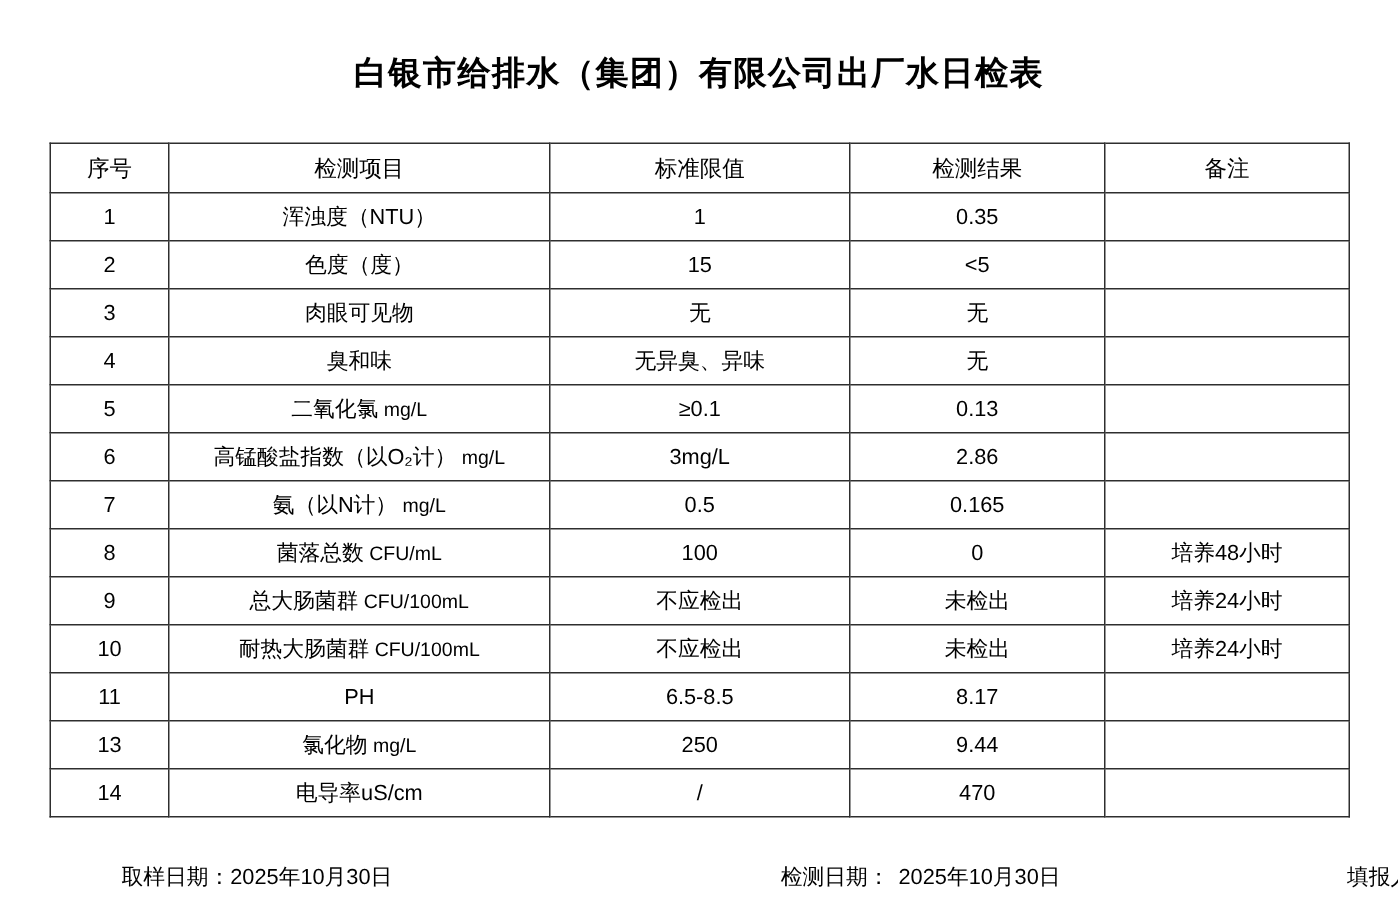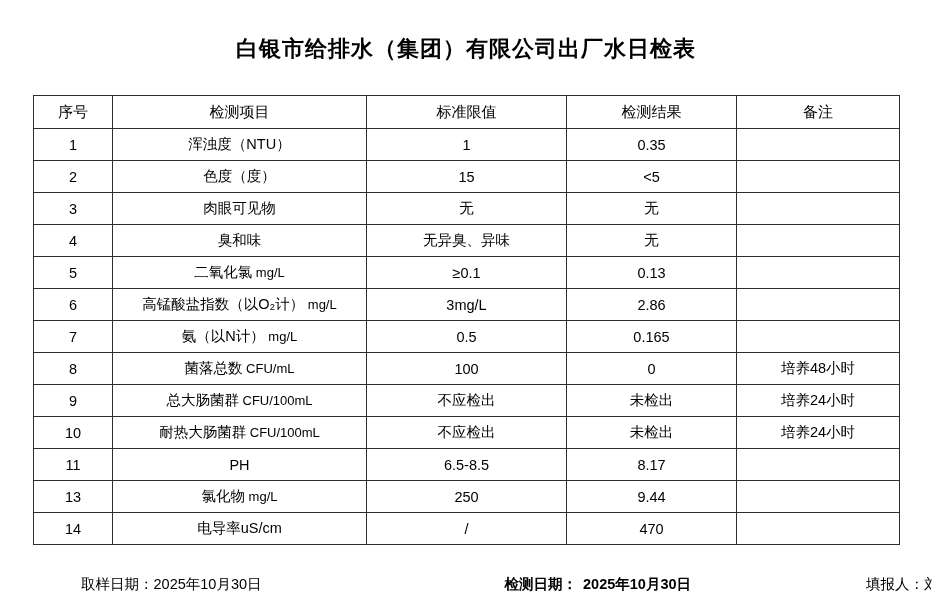--- a/index.html
+++ b/index.html
@@ -58,26 +58,27 @@
   col.c5 { width: 163px; }
 
   .unit {
     font-size: 13px;
   }
   .footer {
     display: flex;
     padding: 0 33px;
     margin-top: 13px;
     font-size: 14.5px;
+    gap: 16px;
   }
   .f-item {
     white-space: nowrap;
   }
   .f-sample { margin-left: 48px; }
-  .f-test { margin-left: 243px; font-weight: bold; }
+  .f-test { margin-left: 243px; }
   .f-filler { margin-left: 175px; }
   .f-val { margin-left: 6px; }
 </style>
 </head>
 <body>
 
 <div class="page">
 
   <div class="title">白银市给排水（集团）有限公司出厂水日检表</div>
 

